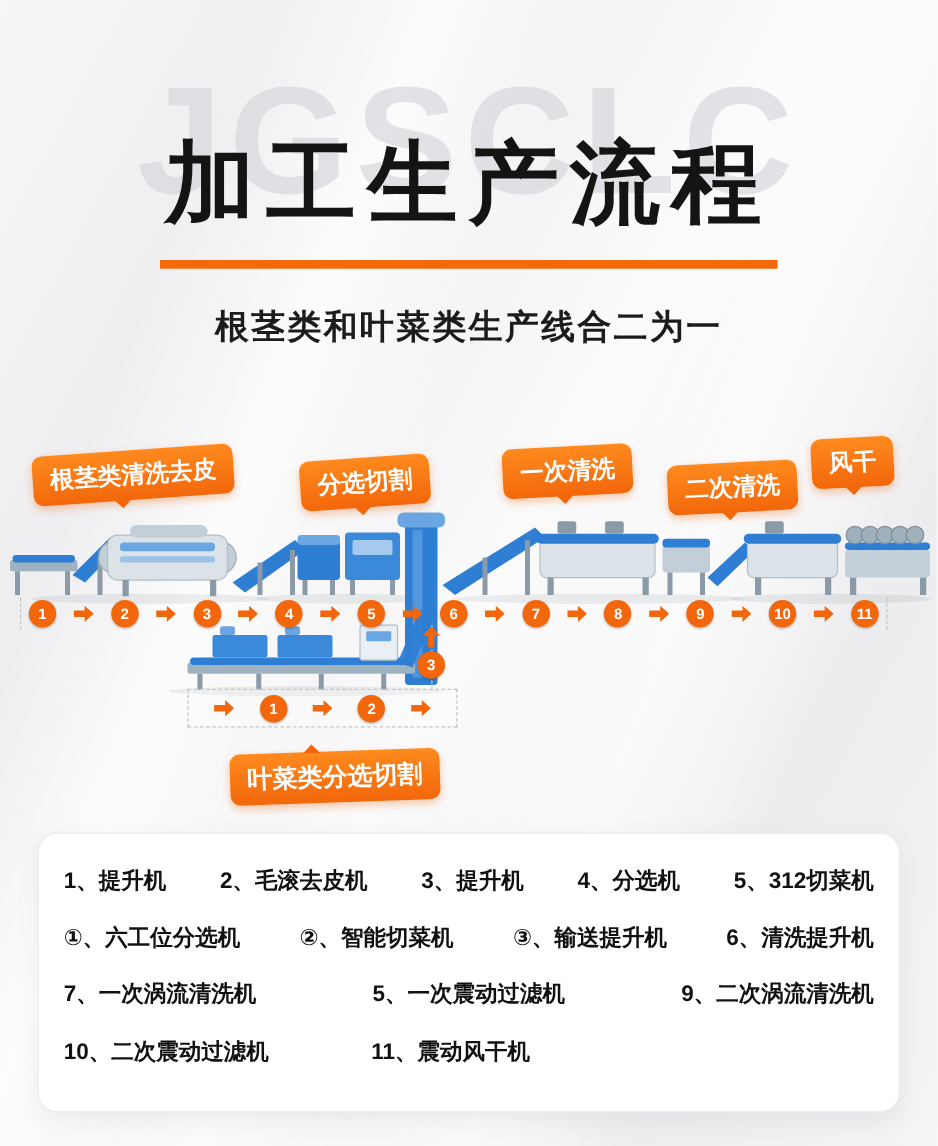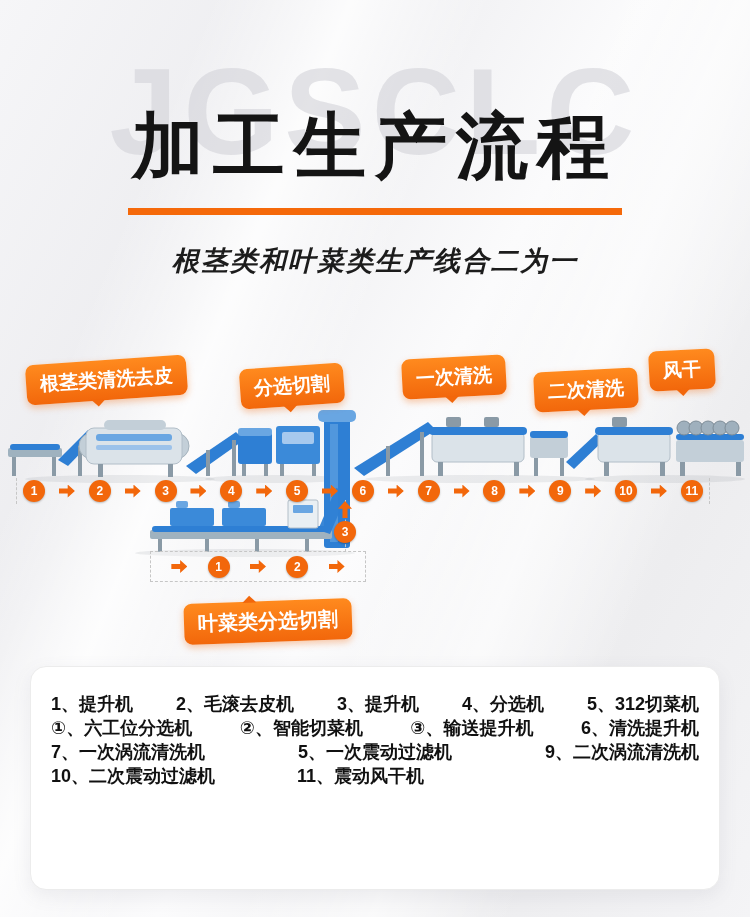--- a/index.html
+++ b/index.html
@@ -22,21 +22,21 @@
     text-align: center; font-size: 122px; font-weight: 700;
     letter-spacing: 6px; color: #d3d3d9; opacity: .6; z-index: 1; white-space: nowrap;
   }
   .title-wrap { position: absolute; top: 99px; left: 0; width: 100%; text-align: center; z-index: 2; }
   .title {
     display: inline-block; font-size: 72px; font-weight: 900; color: #141414;
     letter-spacing: 9px; padding: 0 4px 13px 4px; border-bottom: 7px solid #f5690a; white-space: nowrap;
   }
   .subtitle {
     position: absolute; top: 243px; left: 0; width: 100%; text-align: center;
-    font-size: 27px; font-weight: 700; color: #1c1c1c; letter-spacing: 2px; z-index: 2; font-style: italic;
+    font-size: 27px; font-weight: 700; color: #1c1c1c; letter-spacing: 2px; z-index: 2;
   }
 
   .machines { position: absolute; left: 0; top: 388px; width: 750px; height: 190px; z-index: 3; }
 
   .callout {
     position: absolute; z-index: 7; white-space: nowrap;
     background: linear-gradient(180deg, #ff8a1e, #f2670b);
     color: #ffffff; font-size: 19px; font-weight: 700;
     padding: 7px 14px; border-radius: 8px;
     box-shadow: 0 3px 7px rgba(242,103,11,.35);
@@ -77,21 +77,21 @@
     position: absolute; left: 150px; top: 551px; width: 216px; height: 31px; z-index: 6;
     display: flex; align-items: center; justify-content: space-evenly;
     border: 1px dashed #c6c6c6; background: rgba(255,255,255,.25);
   }
 
   .legend {
     position: absolute; left: 30px; top: 666px; width: 690px; height: 224px; z-index: 5;
     background: #ffffff; border: 1px solid #ececec; border-radius: 16px;
     box-shadow: 0 6px 18px rgba(110,110,125,.10);
     padding: 25px 20px 36px 20px;
-    display: flex; flex-direction: column; 
+    display: flex; flex-direction: column; justify-content: space-between;
   }
   .legend-row { display: flex; align-items: center; font-size: 18px; font-weight: 700; color: #111; }
   .row-justify { justify-content: space-between; }
   .row-left { justify-content: flex-start; gap: 82px; }
   .legend-item { white-space: nowrap; }
 </style>
 </head>
 <body>
 
 <div class="page">

